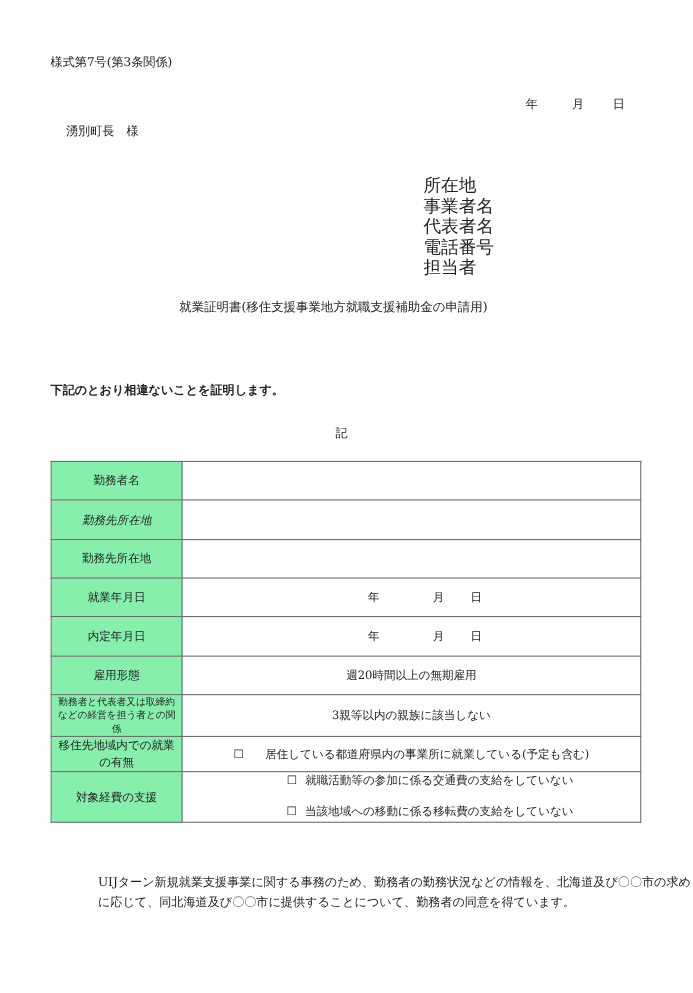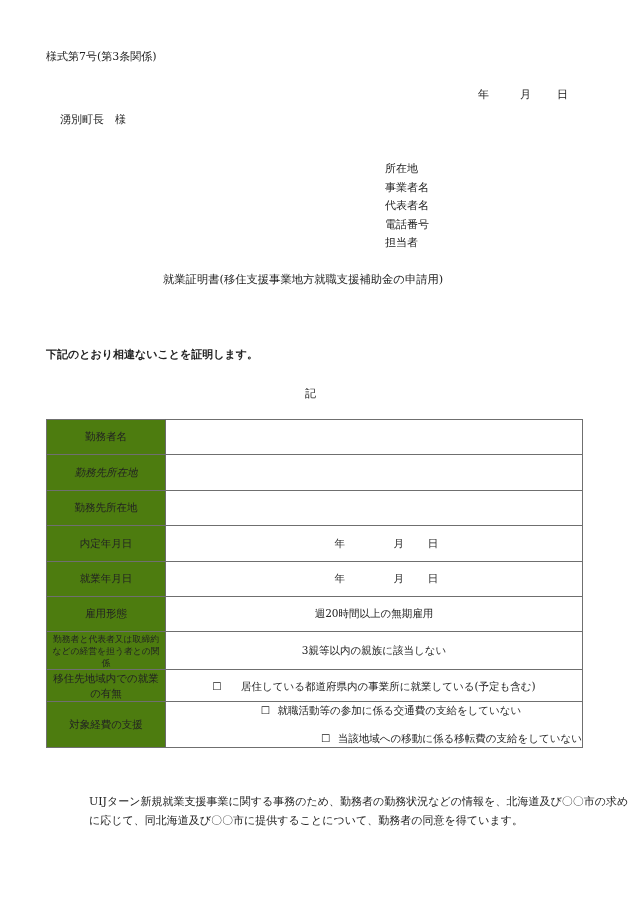--- a/index.html
+++ b/index.html
@@ -6,36 +6,36 @@
   body {
     width:630px; height:903px; position:relative; overflow:hidden;
     font-family:"DejaVu Serif","Liberation Serif",serif;
     color:#222222; font-size:11px;
   }
   .abs { position:absolute; white-space:nowrap; }
   .form-number { left:46px; top:49px; font-size:11px; }
   .date-line { left:478px; top:87px; font-size:11px; }
   .date-line span { display:inline-block; }
   .addressee { left:60px; top:112px; font-size:11px; }
-  .issuer { left:385px; top:160px; font-size:11px; line-height:18.5px; }
+  .issuer { left:385px; top:160px; font-size:16px; line-height:18.5px; }
   .issuer div { height:18.5px; }
   .doc-title { left:163px; top:272px; font-size:11.3px; }
   .intro { left:46px; top:347px; font-size:11px;font-weight:bold; }
   .ki { left:305px; top:386px; font-size:11px; }
 
   table.form {
     position:absolute; left:46px; top:419px; width:537px;
     border-collapse:collapse; table-layout:fixed;
     border:1.5px solid #8a8a8a;
   }
   table.form td {
     border:1px solid #6f6f6f; padding:0; text-align:center; vertical-align:middle;
     font-size:10.5px; color:#222;
   }
-  table.form td.label { background:#4d7c0f; width:118px; border-right:1.5px solid #6a6a6a;margin-top:23px; }
+  table.form td.label { background:#86efac; width:118px; border-right:1.5px solid #6a6a6a;margin-top:23px; }
   table.form td.value { background:#ffffff; }
   td.label.small { font-size:8.8px; line-height:12px; }
   td.label.medium { font-size:10.5px; line-height:15px; }
   .ymd span { display:inline-block; }
   .checkline { line-height:16px; }
   .support-cell { line-height:28px; }
   .support-cell div { padding-left:16px;margin-left:18px; }
   .note {
     position:absolute; left:46px; top:792px; width:545px;
     font-size:11px; line-height:19px; white-space:normal;margin-left:43px;
@@ -73,28 +73,28 @@
     <td class="value"></td>
   </tr>
   <tr style="height:36px;font-style:italic;">
     <td class="label">勤務先所在地</td>
     <td class="value"></td>
   </tr>
   <tr style="height:35px;">
     <td class="label">勤務先所在地</td>
     <td class="value"></td>
   </tr>
-  <tr style="height:36px;">
-    <td class="label">内定年月日</td>
+  <tr style="height:35px;">
+    <td class="label">就業年月日</td>
     <td class="value ymd">
       <span style="width:60px;">年</span><span style="width:58px;">月</span><span>日</span>
     </td>
   </tr>
-  <tr style="height:35px;">
-    <td class="label">就業年月日</td>
+  <tr style="height:36px;">
+    <td class="label">内定年月日</td>
     <td class="value ymd">
       <span style="width:60px;">年</span><span style="width:58px;">月</span><span>日</span>
     </td>
   </tr>
   <tr style="height:35px;">
     <td class="label">雇用形態</td>
     <td class="value">週20時間以上の無期雇用</td>
   </tr>
   <tr style="height:38px;">
     <td class="label small" style="padding:0 4px;">勤務者と代表者又は取締約などの経営を担う者との関係</td>
@@ -107,21 +107,21 @@
       <span style="margin-left:16px;">居住している都道府県内の事業所に就業している(予定も含む)</span>
     </td>
   </tr>
   <tr style="height:45px;">
     <td class="label">対象経費の支援</td>
     <td class="value support-cell">
       <div style="line-height:17px;">
         <span>☐</span>
         <span style="margin-left:4px;">就職活動等の参加に係る交通費の支給をしていない</span>
       </div>
-      <div style="line-height:17px; margin-top:11px;text-align:right;">
+      <div style="line-height:17px; margin-top:11px;">
         <span>☐</span>
         <span style="margin-left:4px;">当該地域への移動に係る移転費の支給をしていない</span>
       </div>
     </td>
   </tr>
 </tbody>
   </table>
 
 <div class="note">UIJターン新規就業支援事業に関する事務のため、勤務者の勤務状況などの情報を、北海道及び〇〇市の求めに応じて、同北海道及び〇〇市に提供することについて、勤務者の同意を得ています。</div>
 

